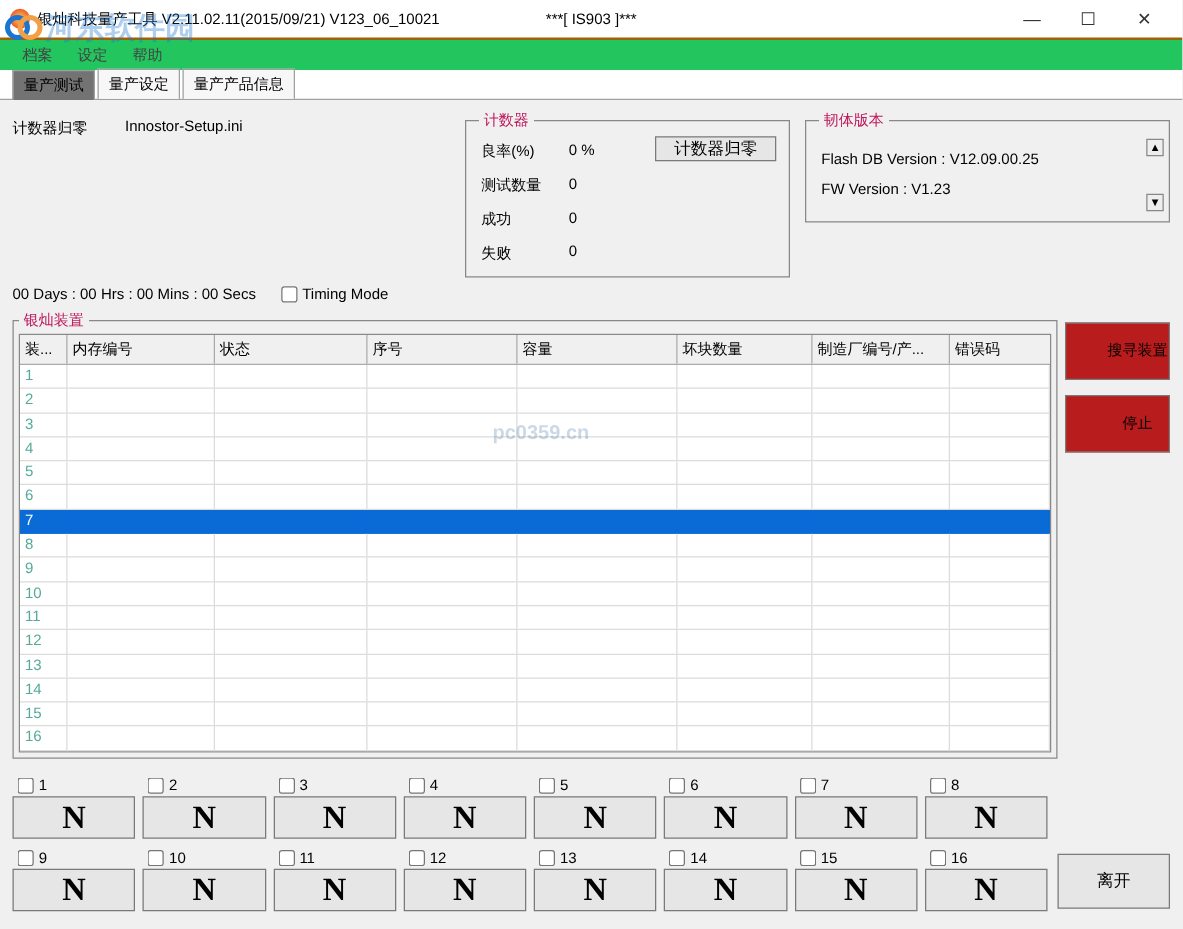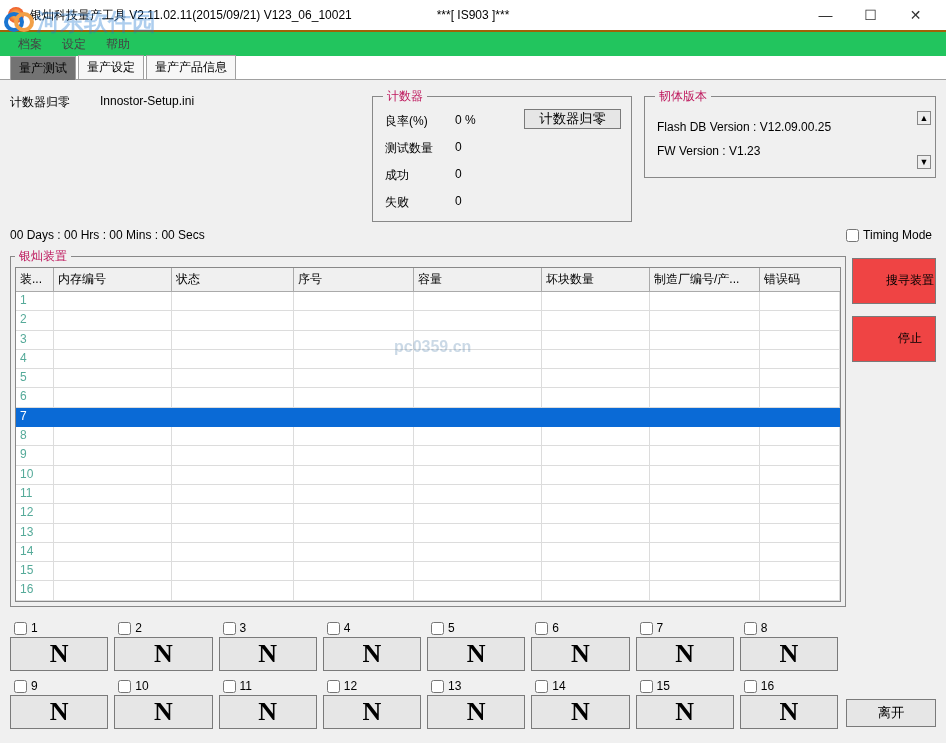--- a/index.html
+++ b/index.html
@@ -34,47 +34,47 @@
     legend { padding: 0 4px; color:#be185d; }
 
     .counter-box { flex:0 0 260px; }
     .counter-grid { display:grid; grid-template-columns: 70px 50px; row-gap: 10px; font-size: 12px; padding: 2px; }
 
     .version-box { flex: 1; min-height:90px; position:relative; }
     .version-inner { line-height:2; padding:4px 2px; }
     .version-arrows { position:absolute; right:4px; top:6px; bottom:6px; width:14px; display:flex; flex-direction:column; justify-content:space-between; }
     .arrow-btn { width:14px; height:14px; font-size:9px; border:1px solid #888; background:#eee; display:flex; align-items:center; justify-content:center; }
 
-    .timing-row { display:flex; align-items:center; justify-content:space-between; gap:20px; padding: 6px 4px 4px 0; }
+    .timing-row { display:flex; align-items:center; justify-content:flex-start; gap:20px; padding: 6px 4px 4px 0; }
     .checkbox-wrap { display:flex; align-items:center; gap:4px; }
 
     .midrow { display:flex; gap: 6px; margin-top: 2px; }
     .device-fieldset { flex:1; padding:2px 4px 4px 4px; }
     .side-buttons { width:90px; display:flex; flex-direction:column; gap:12px; padding-top: 10px; }
-    .side-btn { height:46px; border:1px solid #7a7a7a; background:#ef4444; text-align:center; font-size:12px; line-height:1.3; display:flex; align-items:center; justify-content:center; white-space:pre-line;padding-left:32px; }
+    .side-btn { height:46px; border:1px solid #7a7a7a; background:#b91c1c; text-align:center; font-size:12px; line-height:1.3; display:flex; align-items:center; justify-content:center; white-space:pre-line;padding-left:32px; }
 
     .grid { border:1px solid #888; background:#fff; height: 335px; overflow:hidden; }
     .grid-head { display:grid; grid-template-columns: 38px 118px 122px 120px 128px 108px 110px 80px; background:#f0f0f0; border-bottom:1px solid #aaa; }
     .grid-head div { border-right:1px solid #aaa; padding:3px 4px; font-size:12px; overflow:hidden; white-space:nowrap; text-overflow:ellipsis; }
     .grid-head div:last-child { border-right:none;font-family:Liberation Mono, monospace; }
     .grid-body { }
     .grid-row { display:grid; grid-template-columns: 38px 118px 122px 120px 128px 108px 110px 80px; height:19.3px; }
     .grid-row div { border-right:1px solid #dcdcdc; border-bottom:1px solid #dcdcdc; padding:1px 4px; color:#444; }
     .grid-row div:first-child { color:#5a9; font-weight:normal; }
     .grid-row.selected { background:#0a6ad6; }
     .grid-row.selected div { color:#fff; border-right-color:#0a6ad6; border-bottom-color:#0a6ad6; }
 
     .ports { display:grid; grid-template-columns: repeat(8, 1fr); gap: 6px; margin-top: 8px; }
     .port-cell { }
     .port-check { display:flex; align-items:center; gap:4px; margin-left:4px; margin-bottom:2px; }
     .port-box { border:1px solid #7a7a7a; background:#e6e6e6; height:34px; display:flex; align-items:center; justify-content:center; font-size:26px; font-weight:bold; font-family:"Times New Roman", serif; font-style:normal; }
 
     .bottom-row { display:flex; gap:8px; margin-top:6px; }
     .ports-wrap { flex:1; }
-    .exit-btn { width:90px; height:28px; border:1px solid #7a7a7a; background:#e6e6e6; display:flex; align-items:center; justify-content:center; align-self:flex-end; margin-bottom:2px; }
+    .exit-btn { width:90px; height:44px; border:1px solid #7a7a7a; background:#e6e6e6; display:flex; align-items:center; justify-content:center; align-self:flex-end; margin-bottom:2px; }
 
     button.form-btn { border:1px solid #7a7a7a; background:#e6e6e6; padding:0 14px; }
     input[type=checkbox]{ width:13px; height:13px; }
   </style>
 </head>
 <body>
 
 <div class="watermark">
   <div class="watermark-logo-a"></div>
   <div class="watermark-logo-b"></div>

